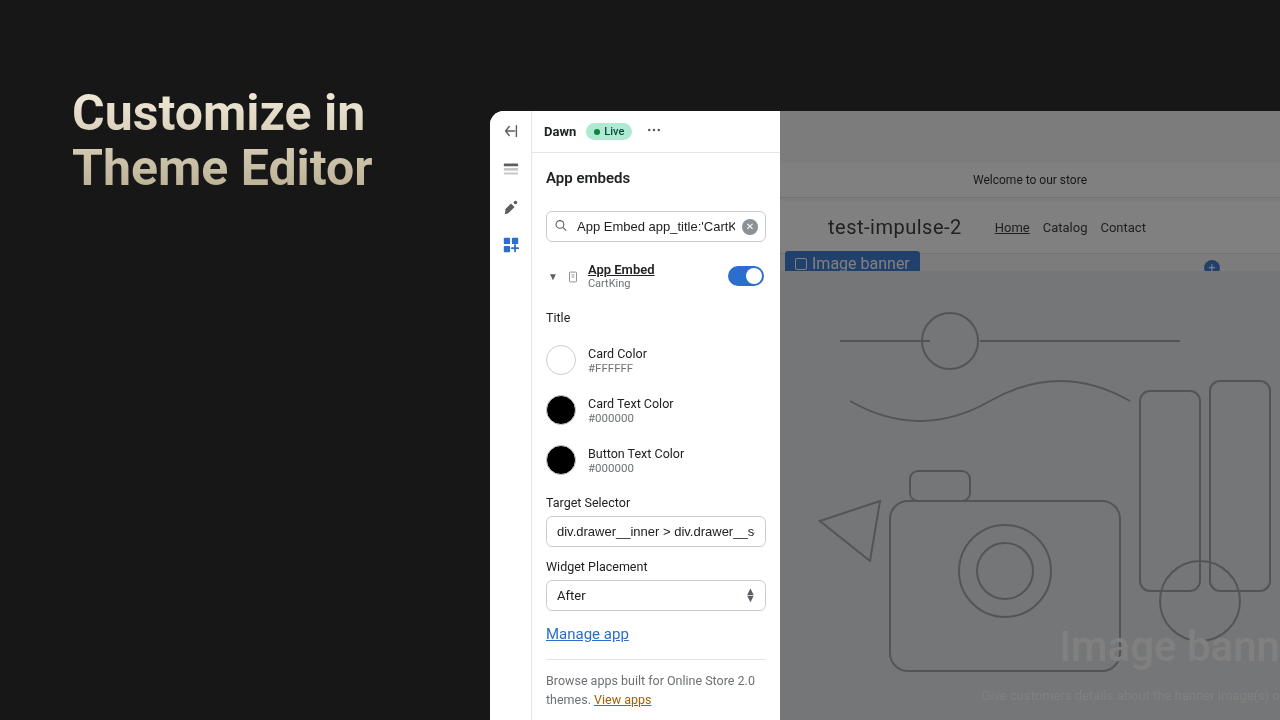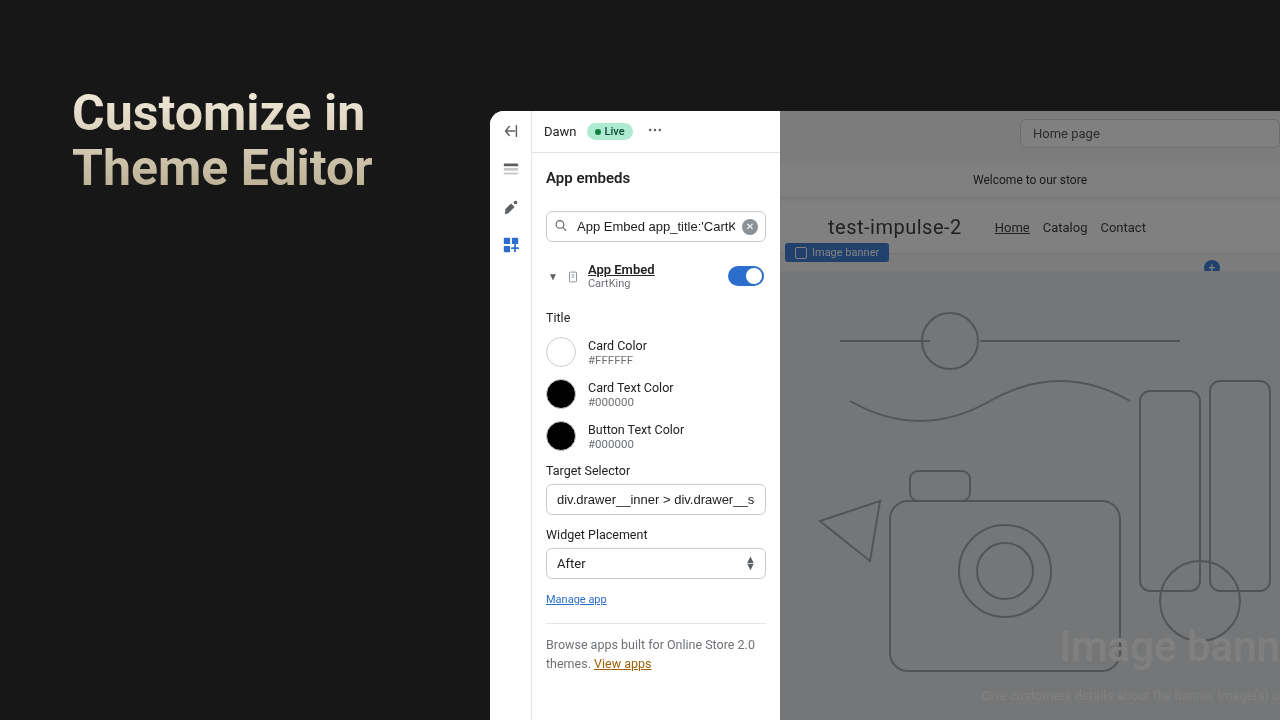--- a/index.html
+++ b/index.html
@@ -57,21 +57,21 @@
     min-width: 0;
   }
   .top-bar {
     height: 42px;
     border-bottom: 1px solid #e4e5e7;
     display: flex;
     align-items: center;
     padding: 0 12px;
     gap: 10px;
   }
-  .theme-name { font-size: 13px; color: #202223; }
+  .theme-name { font-size: 13px; color: #202223; font-weight: bold; }
   .live-badge {
     background: #aee9d1;
     color: #0b4a37;
     font-size: 11px;
     font-weight: 500;
     padding: 2px 8px;
     border-radius: 10px;
     display: inline-flex;
     align-items: center;
     gap: 4px;
@@ -143,32 +143,32 @@
     width:100%;border:1px solid #c9cccf;border-radius:6px;
     padding:7px 10px;font-size:13px;color:#202223;background:#fff;
   }
   .select-wrap { position:relative; }
   .select-caret {
     position:absolute;right:10px;top:50%;transform:translateY(-50%);
     color:#5c5f62;font-size:11px;line-height:0.6;
     display:flex;flex-direction:column;gap:1px;
   }
   .color-row {
-    display:flex;align-items:center;gap:12px;margin:12px 0;
+    display:flex;align-items:center;gap:12px;margin:20px 0;
   }
   .swatch {
     width:30px;height:30px;border-radius:50%;
     border:1px solid #c9cccf;
   }
   .color-meta { display:flex;flex-direction:column; }
   .color-name { font-size:12.5px;color:#202223; }
   .color-hex { font-size:11.5px;color:#6d7175; }
   .link-manage {
     display:inline-block;margin-top:14px;
-    font-size:11px;color:#2c6ecb;text-decoration:underline;cursor:pointer;
+    font-size:15px;color:#2c6ecb;text-decoration:underline;cursor:pointer;
   }
   .divider { height:1px;background:#e4e5e7;margin:16px 0 12px; }
   .footer-note {
     font-size:12.5px;color:#6d7175;line-height:1.5;
   }
   .footer-note a { color:#a16207;text-decoration:underline;cursor:pointer; }
 
   
   .preview {
     position:absolute;
@@ -196,22 +196,22 @@
   .pv-nav{
     position:absolute;left:0;top:90px;width:100%;
     display:flex;align-items:center;gap:13px;
     padding:14px 48px;background:#fff;border-bottom:1px solid #e4e5e7;
     font-size:14px;color:#2b2b2b;
   }
   .pv-store{font-size:20px;font-weight:400;color:#2b2b2b;margin-right:20px;letter-spacing:0.5px;}
   .pv-link{font-size:13px;}
   .pv-link.active{text-decoration:underline;}
   .pv-chip{
-    position:absolute;left:5px;top:132px;
-    background:#2e72d2;color:#fff;font-size:11px;
+    position:absolute;left:5px;top:140px;
+    background:#2e72d2;color:#fff;font-size:16px;
     padding:3px 10px;border-radius:3px;
     display:flex;align-items:center;gap:5px;
   }
   .pv-chip::before{content:'';width:10px;height:10px;border:1.5px solid #fff;border-radius:2px;}
   .pv-plus{
     position:absolute;right:60px;top:149px;
     width:16px;height:16px;border-radius:50%;
     background:#2e72d2;color:#fff;font-size:12px;
     display:flex;align-items:center;justify-content:center;
   }
@@ -356,21 +356,20 @@
         <div class="footer-note">
           <span>Browse apps built for Online Store 2.0 themes. </span><a>View apps</a>
         </div>
       </div>
     </div>
   </div>
 </div>
 
 <div class="preview">
   <div class="pv-inner">
-    <div class="pv-dropdown">Home page</div>
     <div class="pv-announce">Welcome to our store</div>
     <div class="pv-nav">
       <span class="pv-store">test-impulse-2</span>
       <span class="pv-link active">Home</span>
       <span class="pv-link">Catalog</span>
       <span class="pv-link">Contact</span>
     </div>
     <div class="pv-chip">Image banner</div>
     <div class="pv-plus">+</div>
     <div class="pv-hero">

